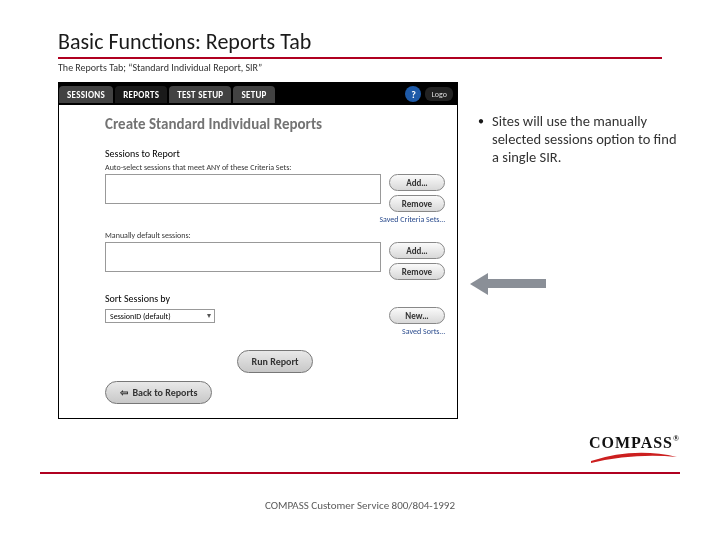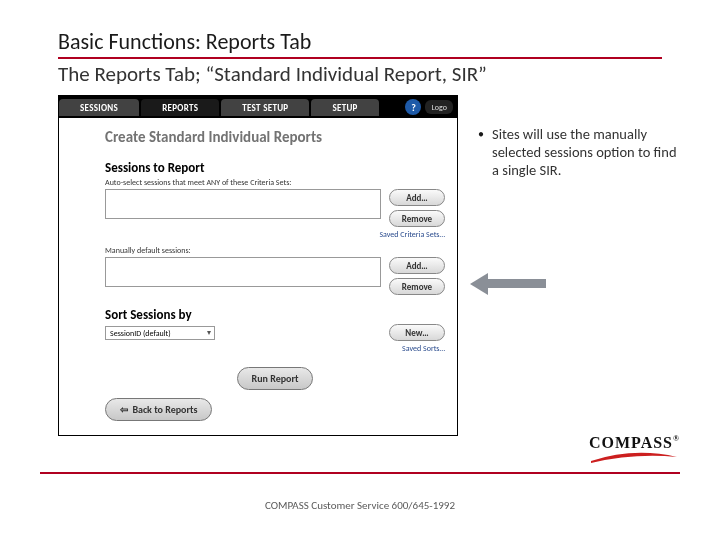--- a/index.html
+++ b/index.html
@@ -1,29 +1,29 @@
 <!DOCTYPE html>
 <html><head>
 <meta charset="utf-8">
 <style>
   * { box-sizing: border-box; margin: 0; padding: 0; }
   body { width: 720px; height: 540px; background: #fff; font-family: Calibri, Arial, sans-serif; position: relative; overflow: hidden; }
   .slide-title { font-size: 22px; color: #1a1a1a; margin: 28px 0 2px 58px; font-weight: 400; }
   .title-underline { height: 2px; background: #b00020; margin: 0 58px 2px 58px; }
-  .slide-sub { font-size: 21px; color: #333; margin: 0 0 8px 58px; }
+  .slide-sub { font-size: 10px; color: #333; margin: 0 0 8px 58px; }
   .content-row { display: flex; align-items: flex-start; margin-left: 58px; }
   .screenshot { width: 400px; border: 1px solid #000; background: #fff; position: relative; }
   .tabs-bar { display: flex; align-items: center; background: #000; height: 22px; position: relative; }
-  .tab { font-size: 9px; font-weight: bold; color: #fff; background: #424242; padding: 3px 21px; margin-right: 2px; border-top-left-radius: 4px; border-top-right-radius: 4px; letter-spacing: 0.3px; }
+  .tab { font-size: 9px; font-weight: bold; color: #fff; background: #424242; padding: 3px 8px; margin-right: 2px; border-top-left-radius: 4px; border-top-right-radius: 4px; letter-spacing: 0.3px; }
   .tab.active { background: #1a1a1a; }
   .help-q { margin-left: auto; width: 16px; height: 16px; border-radius: 50%; background: #1e5aa8; color: #fff; font-size: 10px; font-weight: bold; display: flex; align-items: center; justify-content: center; margin-right: 4px; }
   .logo-chip { font-size: 8px; color: #ddd; background: #222; padding: 2px 6px; margin-right: 4px; border-radius: 6px; }
   .app-body { padding: 10px 12px 14px 46px; position: relative; }
   .app-h1 { font-size: 15px; font-weight: bold; color: #737373; margin-bottom: 14px; }
-  .section-label { font-size: 13px; font-weight: bold; color: #000; margin-bottom: 2px; }
+  .section-label { font-size: 10px; font-weight: normal; color: #000; margin-bottom: 2px; }
   .sub-label { font-size: 8px; color: #333; margin-bottom: 2px; }
   .row-with-btn { display: flex; align-items: flex-start; margin-bottom: 2px; }
   .listbox { border: 1px solid #999; height: 30px; flex: 1; background: #fff; }
   .btn { background: linear-gradient(#fafafa,#d8d8d8); border: 1px solid #888; border-radius: 10px; font-size: 9px; font-weight: bold; color: #333; padding: 2px 10px; min-width: 56px; text-align: center; margin-left: 8px; cursor: default; }
   .link-tiny { font-size: 8px; color: #2a4b8d; text-align: right; margin: 1px 0 6px 0; }
   .sort-row { display: flex; align-items: center; margin-bottom: 2px; }
   .dropdown { border: 1px solid #999; font-size: 8px; padding: 1px 14px 1px 4px; background: #fff; position: relative; width: 110px; }
   .dropdown::after { content:"▾"; position: absolute; right: 3px; top: 0; font-size: 8px; color: #555; }
   .big-btn { display: inline-block; background: linear-gradient(#e8e8e8,#c8c8c8); border: 1px solid #777; border-radius: 12px; font-size: 10px; font-weight: bold; color: #333; padding: 4px 14px; margin: 8px 0 0 0; }
   .big-btn .arrow { margin-right: 4px; }
@@ -115,13 +115,13 @@
 <div class="compass-logo">
   <div class="compass-text"><span>COMPASS</span><span class="reg">®</span></div>
   <div class="swoosh">
     <svg viewBox="0 0 90 14">
         <path d="M2 10 Q 45 -4 88 6 Q 45 2 2 12 Z" fill="#cc1f1f"></path>
       </svg>
   </div>
 </div>
 
 <div class="footer-line"></div>
-<div class="footer-text">COMPASS Customer Service 600/645-1992</div>
+<div class="footer-text">COMPASS Customer Service 800/804-1992</div>
 
 </body></html>

